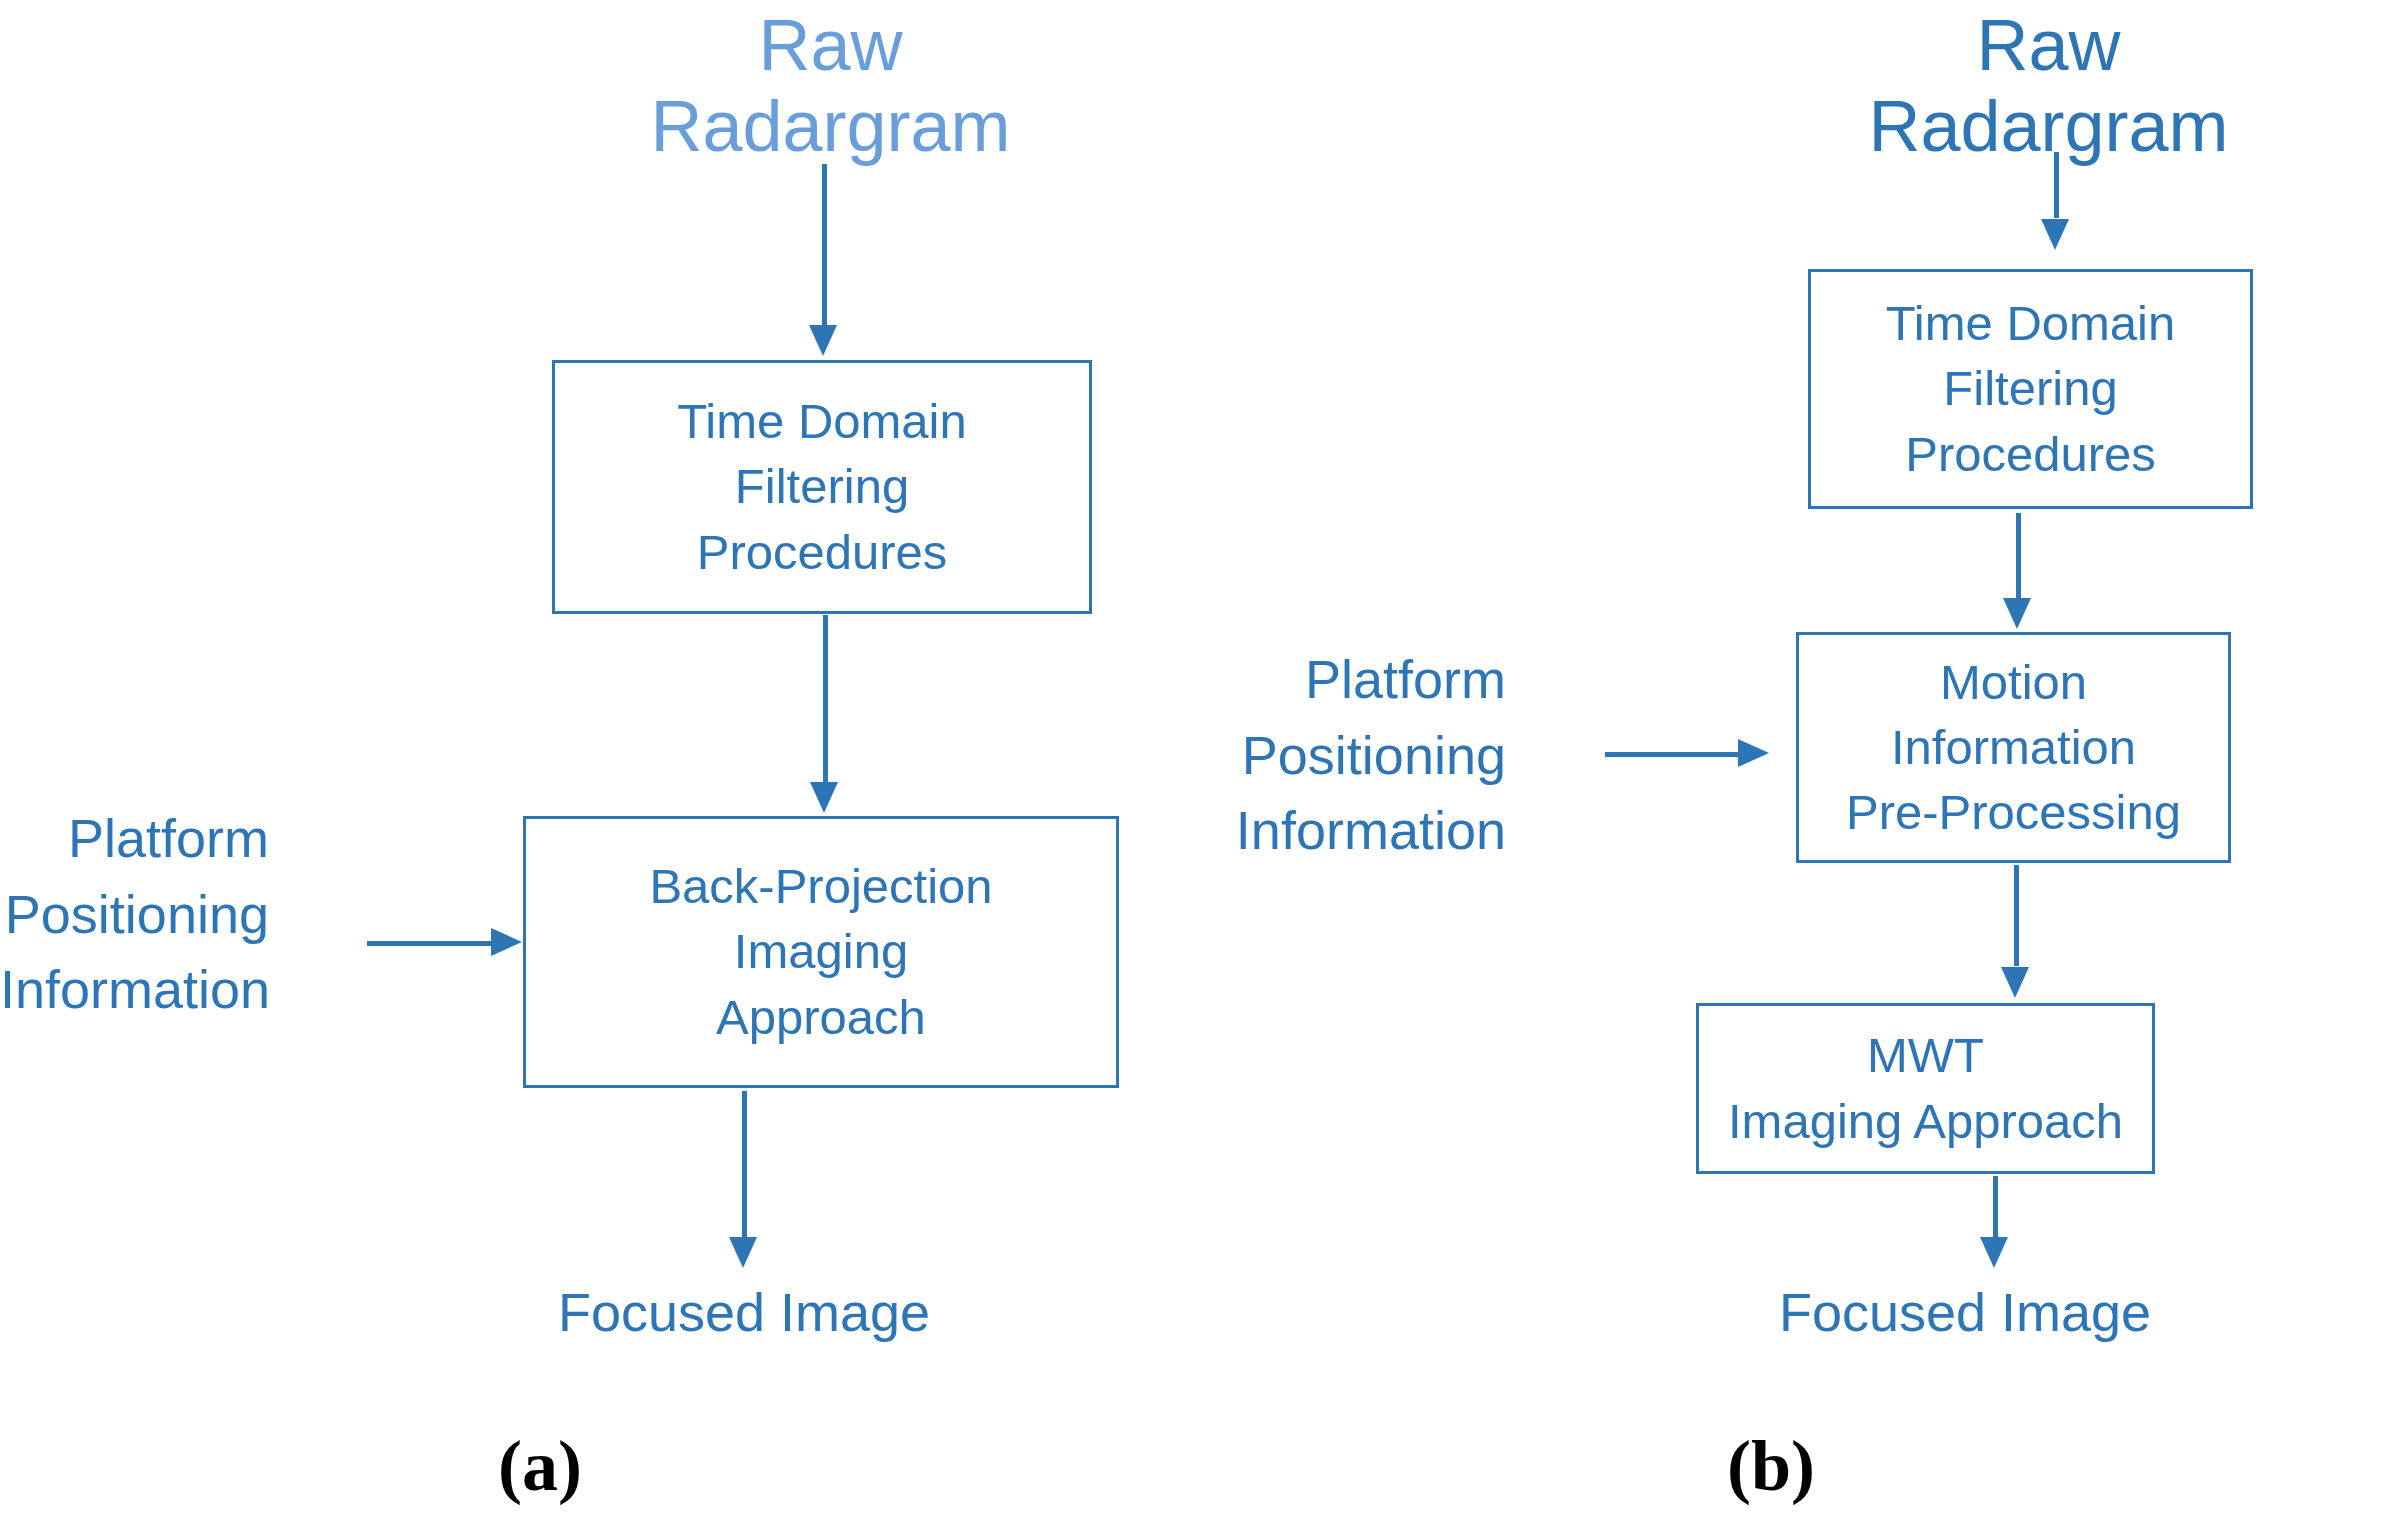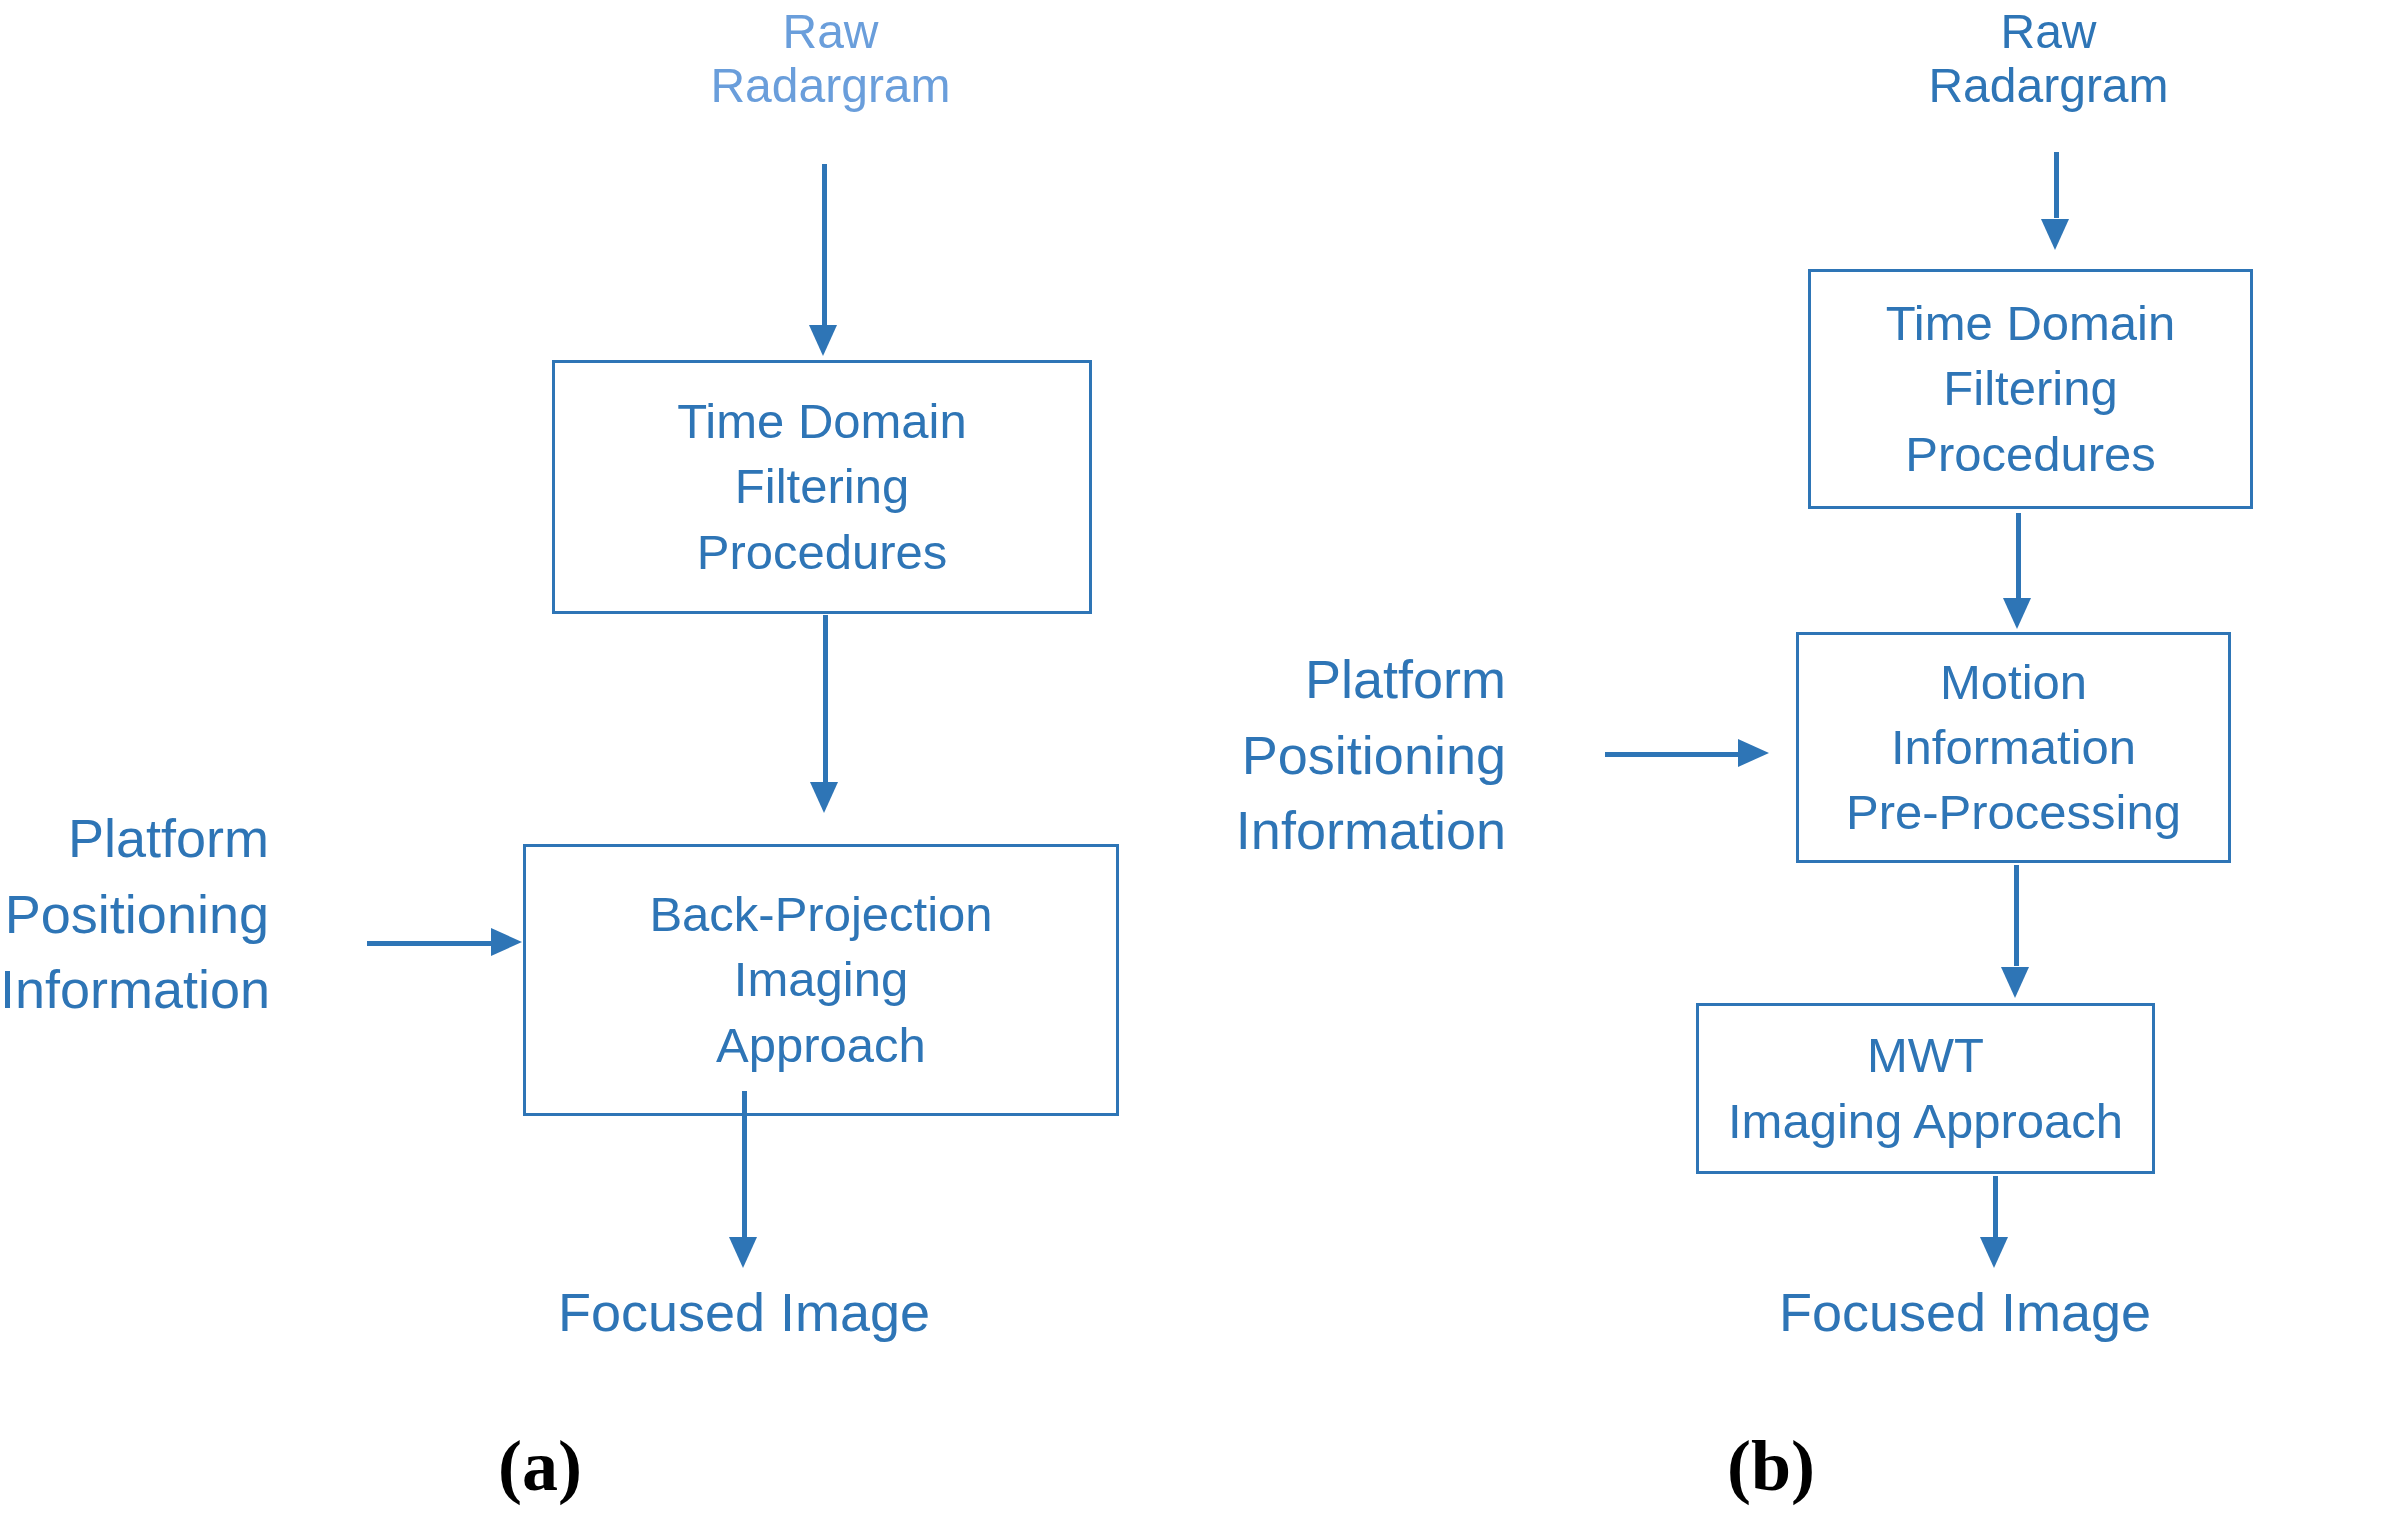--- a/index.html
+++ b/index.html
@@ -9,21 +9,21 @@
     height: 1539px;
     background: #ffffff;
     font-family: "Liberation Sans", sans-serif;
     overflow: hidden;
     --blue: #2E75B6;
     --lightblue: #6A9EDB;
   }
   .node-label {
     position: absolute;
     color: var(--blue);
-    font-size: 48px;
+    font-size: 72px;
     line-height: 1.13;
     text-align: center;
     white-space: pre-line;
   }
   .node-label.light { color: var(--lightblue); }
   .side-label {
     position: absolute;
     color: var(--blue);
     font-size: 54px;
     line-height: 1.40;
@@ -87,21 +87,21 @@
     <div class="vline" style="left:823px; top:615px; height:167px;"></div>
     <div class="arrow-down" style="left:810px; top:782px;"></div>
 
     <div class="side-label" style="left:0px; top:801px; width:269px;">Platform
 Positioning
 Information</div>
 
     <div class="hline" style="left:367px; top:941px; width:125px;"></div>
     <div class="arrow-right" style="left:491px; top:928px;"></div>
 
-    <div class="box" style="left:523px; top:816px; width:596px; height:272px;margin-top:28px;">Back-Projection
+    <div class="box" style="left:523px; top:816px; width:596px; height:272px;">Back-Projection
 Imaging
 Approach</div>
 
     <div class="vline" style="left:742px; top:1091px; height:146px;"></div>
     <div class="arrow-down" style="left:729px; top:1237px;"></div>
 
     <div class="node-label" style="left:504px; top:1282px; width:480px; font-size:54px;">Focused Image</div>
 
     <div class="caption" style="left:471px; top:1425px; width:138px;">(a)</div>
   </section>

